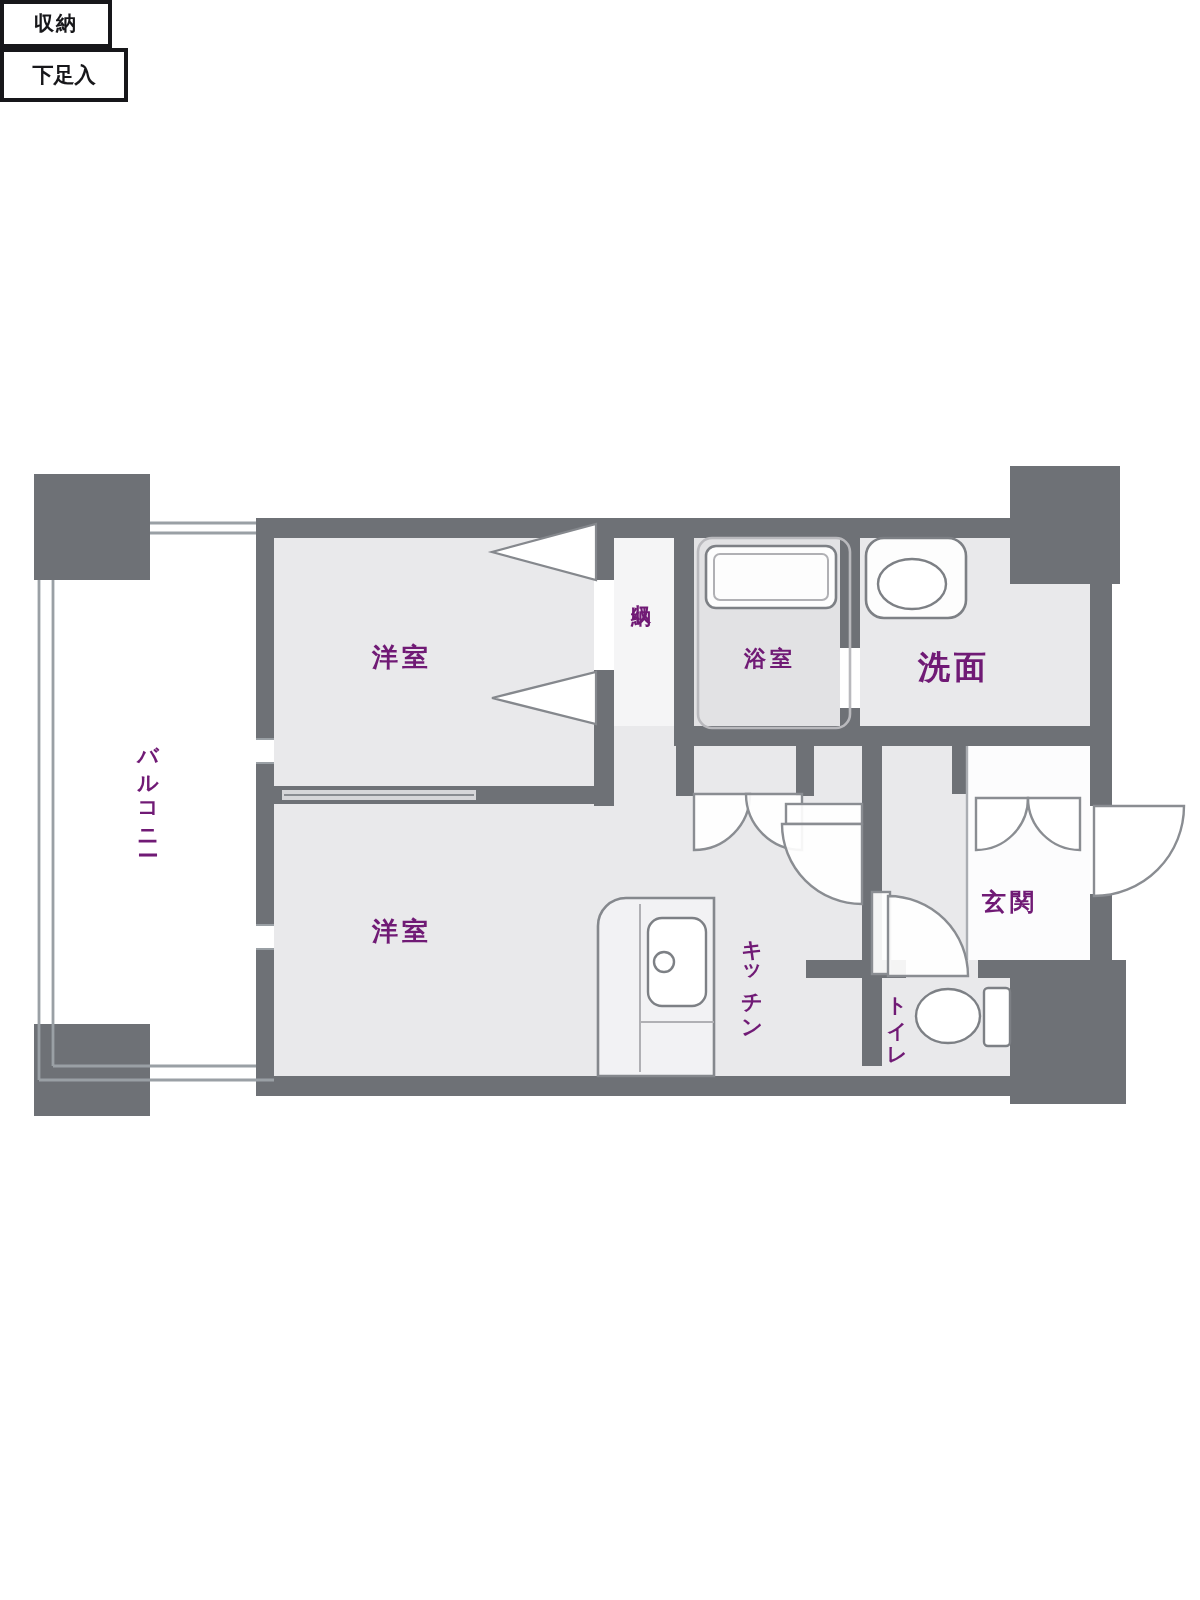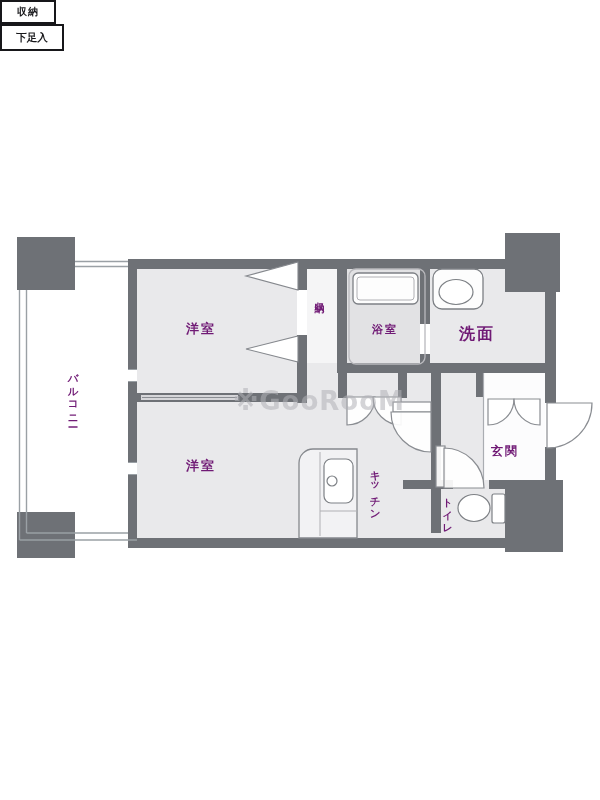--- a/index.html
+++ b/index.html
@@ -109,15 +109,14 @@
   <div class="label h-label" style="left:186px;top:457px;font-size:13px;">洋室</div>
   <div class="label v-label" style="left:314px;top:294px;font-size:10px;letter-spacing:1px;">収納</div>
   <div class="label h-label" style="left:360px;top:322px;font-size:11px;margin-left:12px;">浴室</div>
   <div class="label h-label" style="left:459px;top:324px;font-size:16px;">洗面</div>
   <div class="boxed" style="left:346px;top:376px;width:52px;height:20px;font-size:10px;letter-spacing:1px;">収納</div>
   <div class="boxed" style="left:481px;top:374px;width:60px;height:23px;font-size:10.5px;">下足入</div>
   <div class="label h-label" style="left:491px;top:443px;font-size:12px;">玄関</div>
   <div class="label v-label" style="left:370px;top:463px;font-size:10.5px;letter-spacing:1px;">キッチン</div>
   <div class="label v-label" style="left:442px;top:491px;font-size:10px;letter-spacing:1px;">トイレ</div>
 
-  <div id="watermark">※GooRooM</div>
 
 </div>
 
 </body></html>

